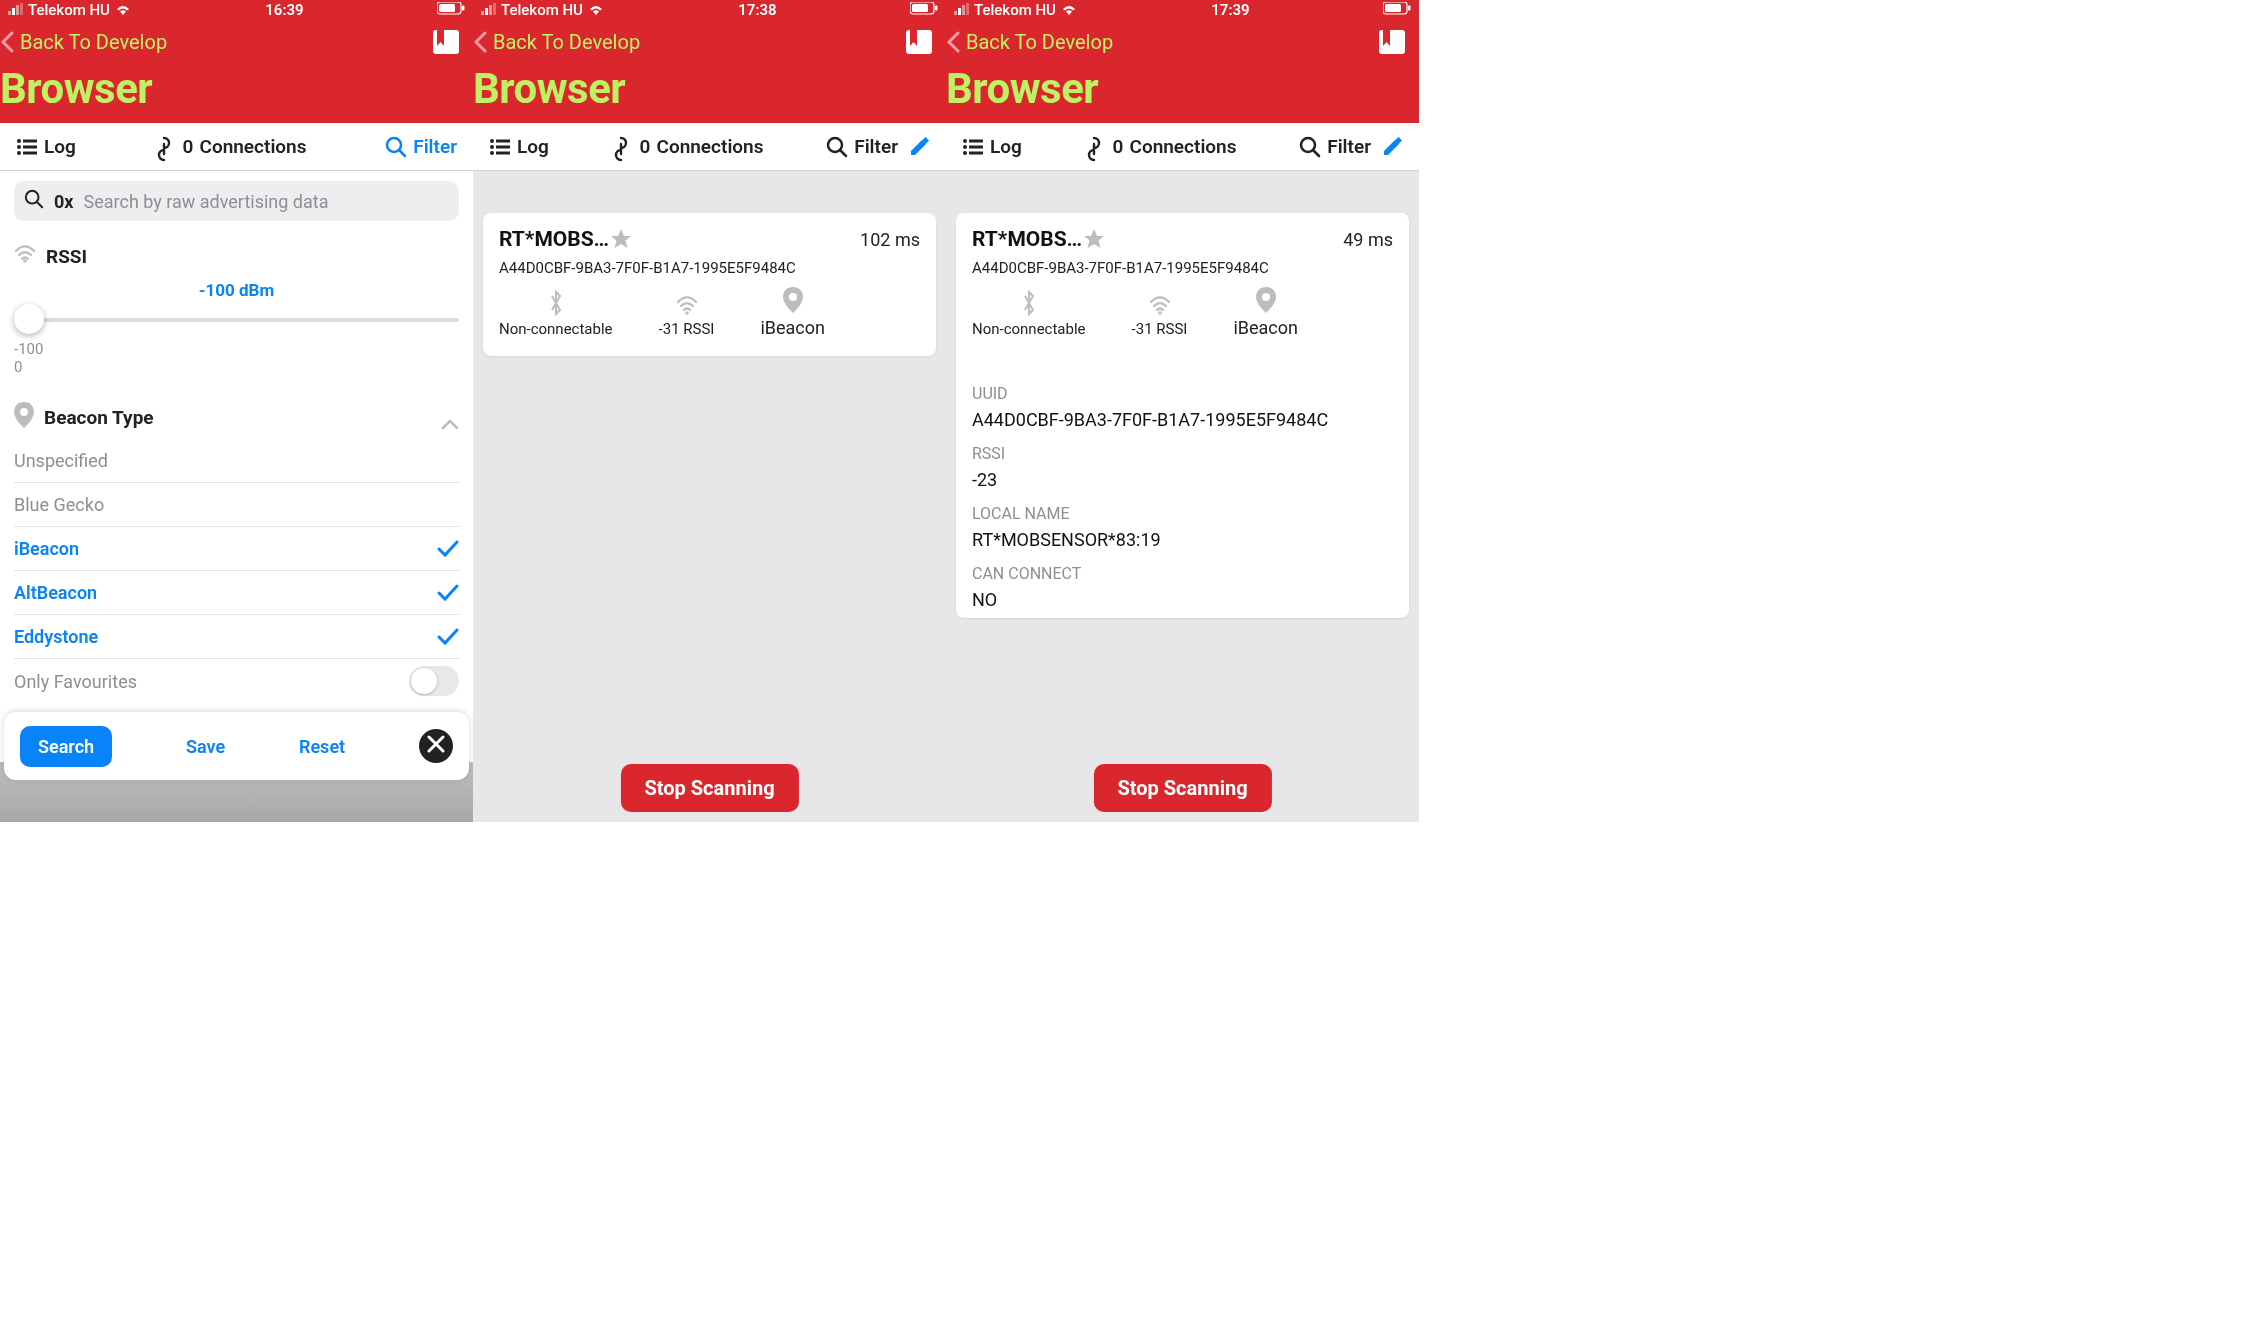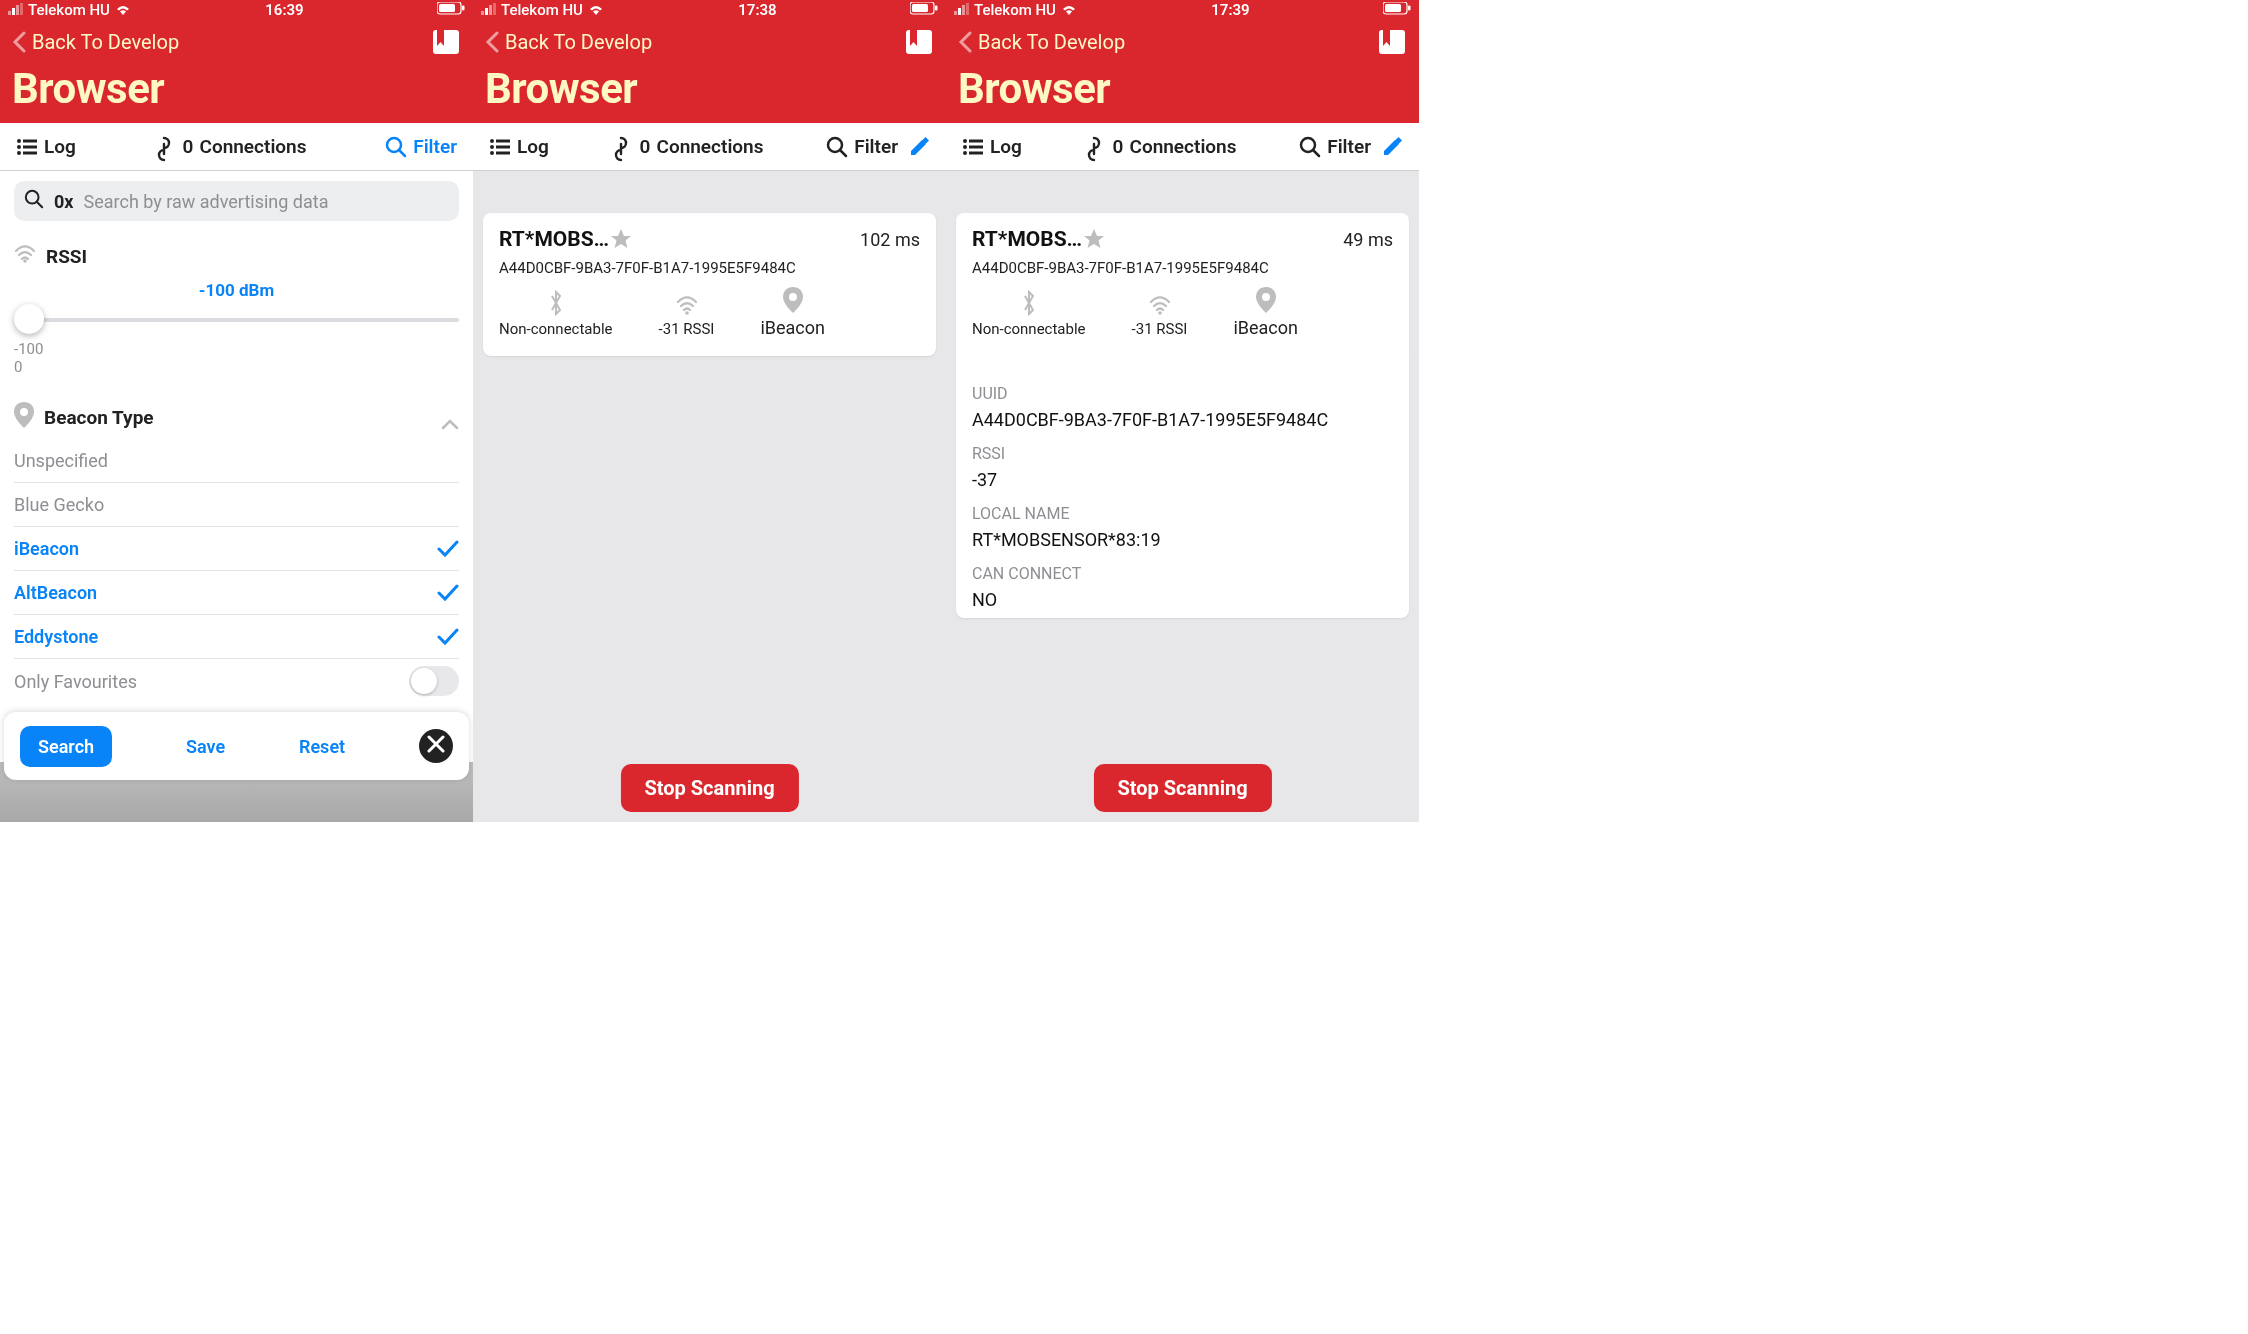--- a/index.html
+++ b/index.html
@@ -33,22 +33,22 @@
     padding: 0 8px;
     font-size: 15px;
     font-weight: 500;
   }
   .status-left { display: flex; align-items: center; gap: 4px; }
   .status-right { display: flex; align-items: center; gap: 6px; }
 
   
   .header {
     background: #d9272d;
-    color: #fef9c3;
-    padding: 4px 12px 10px 12px;
+    color: #bef264;
+    padding: 4px 12px 10px 0;
   }
   .header-back {
     display: flex;
     align-items: center;
     justify-content: space-between;
     padding: 4px 0 8px 0;
   }
   .back-link {
     display: flex;
     align-items: center;
@@ -762,21 +762,21 @@
       </div>
     </div>
 
     <div class="card detail-card" style="border-radius:0 0 8px 8px; margin-top:0;">
       <div class="detail-block">
         <div class="detail-label">UUID</div>
         <div class="detail-value">A44D0CBF-9BA3-7F0F-B1A7-1995E5F9484C</div>
       </div>
       <div class="detail-block">
         <div class="detail-label">RSSI</div>
-        <div class="detail-value">-37</div>
+        <div class="detail-value">-23</div>
       </div>
       <div class="detail-block">
         <div class="detail-label">LOCAL NAME</div>
         <div class="detail-value">RT*MOBSENSOR*83:19</div>
       </div>
       <div class="detail-block">
         <div class="detail-label">CAN CONNECT</div>
         <div class="detail-value">NO</div>
       </div>
     </div>

